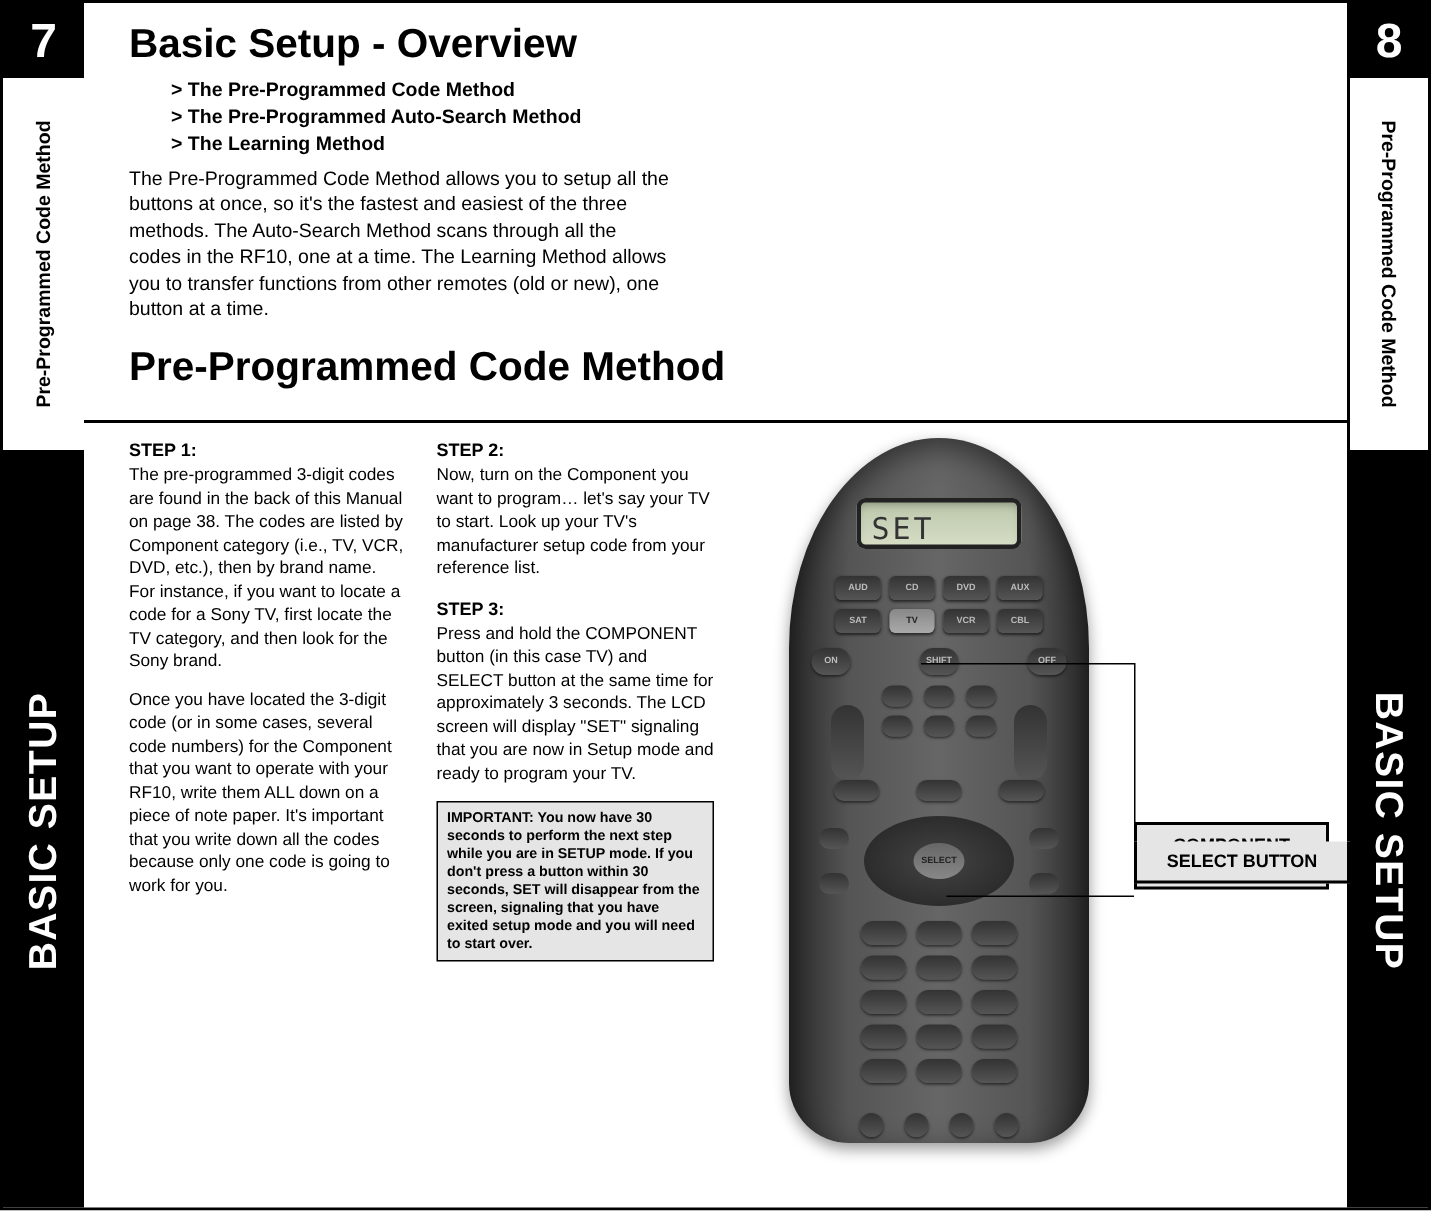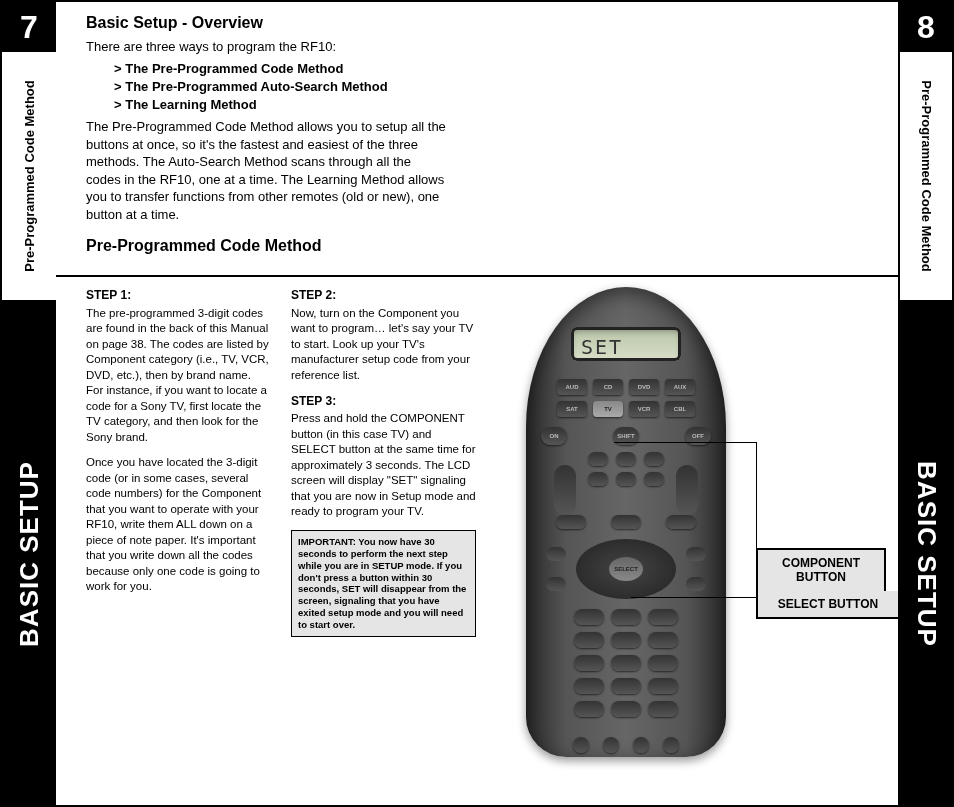--- a/index.html
+++ b/index.html
@@ -73,21 +73,21 @@
     display: flex;
     flex-direction: column;
     position: relative;
   }
   .upper {
     padding: 12px 30px 8px 30px;
   }
   h2.section-title {
     font-family: "Arial Narrow", Arial, sans-serif;
     font-weight: bold;
-    font-size: 16px;
+    font-size: 27px;
     margin-bottom: 6px;
   }
   .intro { font-size: 13px; line-height: 1.35; max-width: 360px; }
   .methods { margin: 4px 0 4px 28px; font-size: 13px; font-weight: bold; line-height: 1.4; }
   .divider { border-top: 2px solid #000; margin-top: 6px; }
   .lower {
     flex: 1;
     padding: 10px 0 0 0;
     position: relative;
   }
@@ -185,21 +185,21 @@
   .small-round-row .rbtn { width:16px; height:16px; border-radius:50%; }
 
   
   .callout-box {
     position: absolute;
     left: 700px;
     border: 2px solid #000;
     background: #e5e5e5;
   }
   .callout-comp { top: 546px; width: 130px; }
-  .callout-sel { top: 589px; width: 144px; border-top: none; }
+  .callout-sel { top: 559px; width: 144px; border-top: none; }
   .callout-cell {
     padding: 6px 4px;
     text-align: center;
     font-size: 12px;
     font-weight: bold;
     line-height: 1.2;
   }
   .callout-line {
     position: absolute;
     height: 1px;
@@ -220,21 +220,20 @@
       <div class="vtext">Pre-Programmed Code Method</div>
     </div>
     <div class="spine-bottom">
       <div class="vtext">BASIC SETUP</div>
     </div>
   </div>
 
   <div class="main">
     <div class="upper">
       <h2 class="section-title">Basic Setup - Overview</h2>
-      <div class="intro">There are three ways to program the RF10:</div>
       <div class="methods">
         <div>&gt; The Pre-Programmed Code Method</div>
         <div>&gt; The Pre-Programmed Auto-Search Method</div>
         <div>&gt; The Learning Method</div>
       </div>
       <div class="intro">The Pre-Programmed Code Method allows you to setup all the buttons at once, so it's the fastest and easiest of the three methods.  The Auto-Search Method scans through all the codes in the RF10, one at a time.  The Learning Method allows you to transfer functions from other remotes (old or new), one button at a time.</div>
       <h2 class="section-title" style="margin-top:14px;">Pre-Programmed Code Method</h2>
     </div>
 
     <div class="divider"></div>

